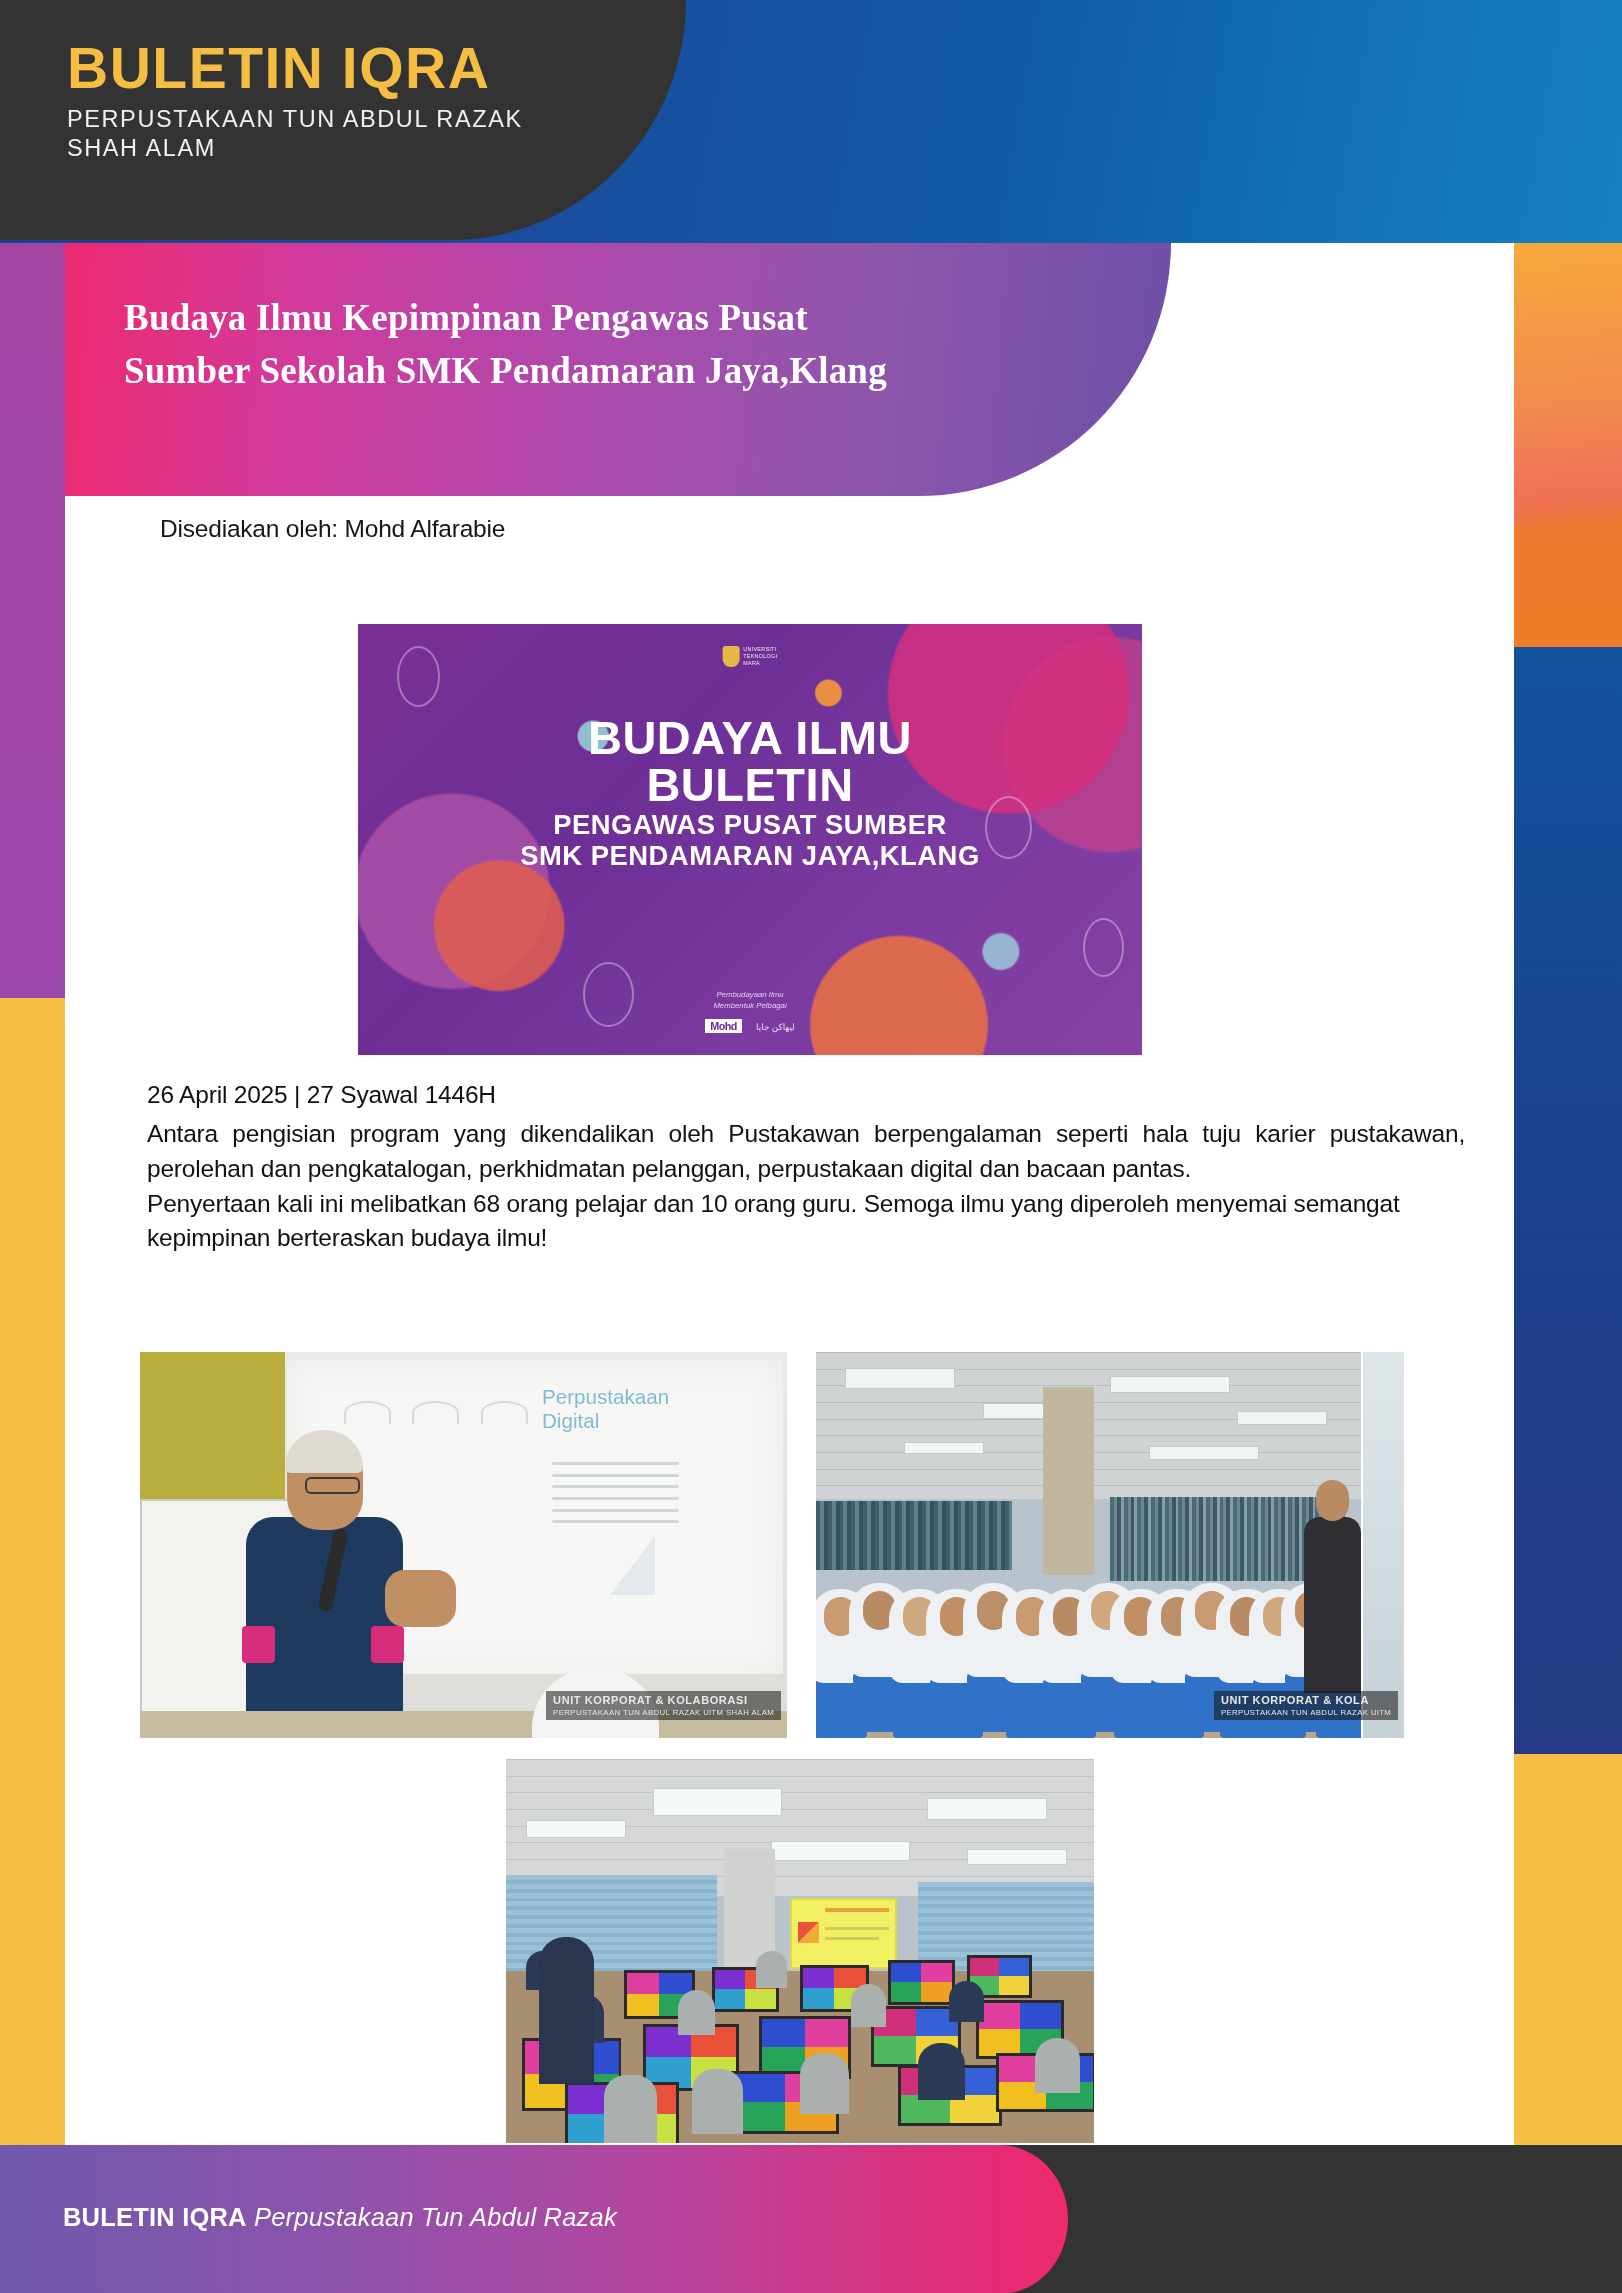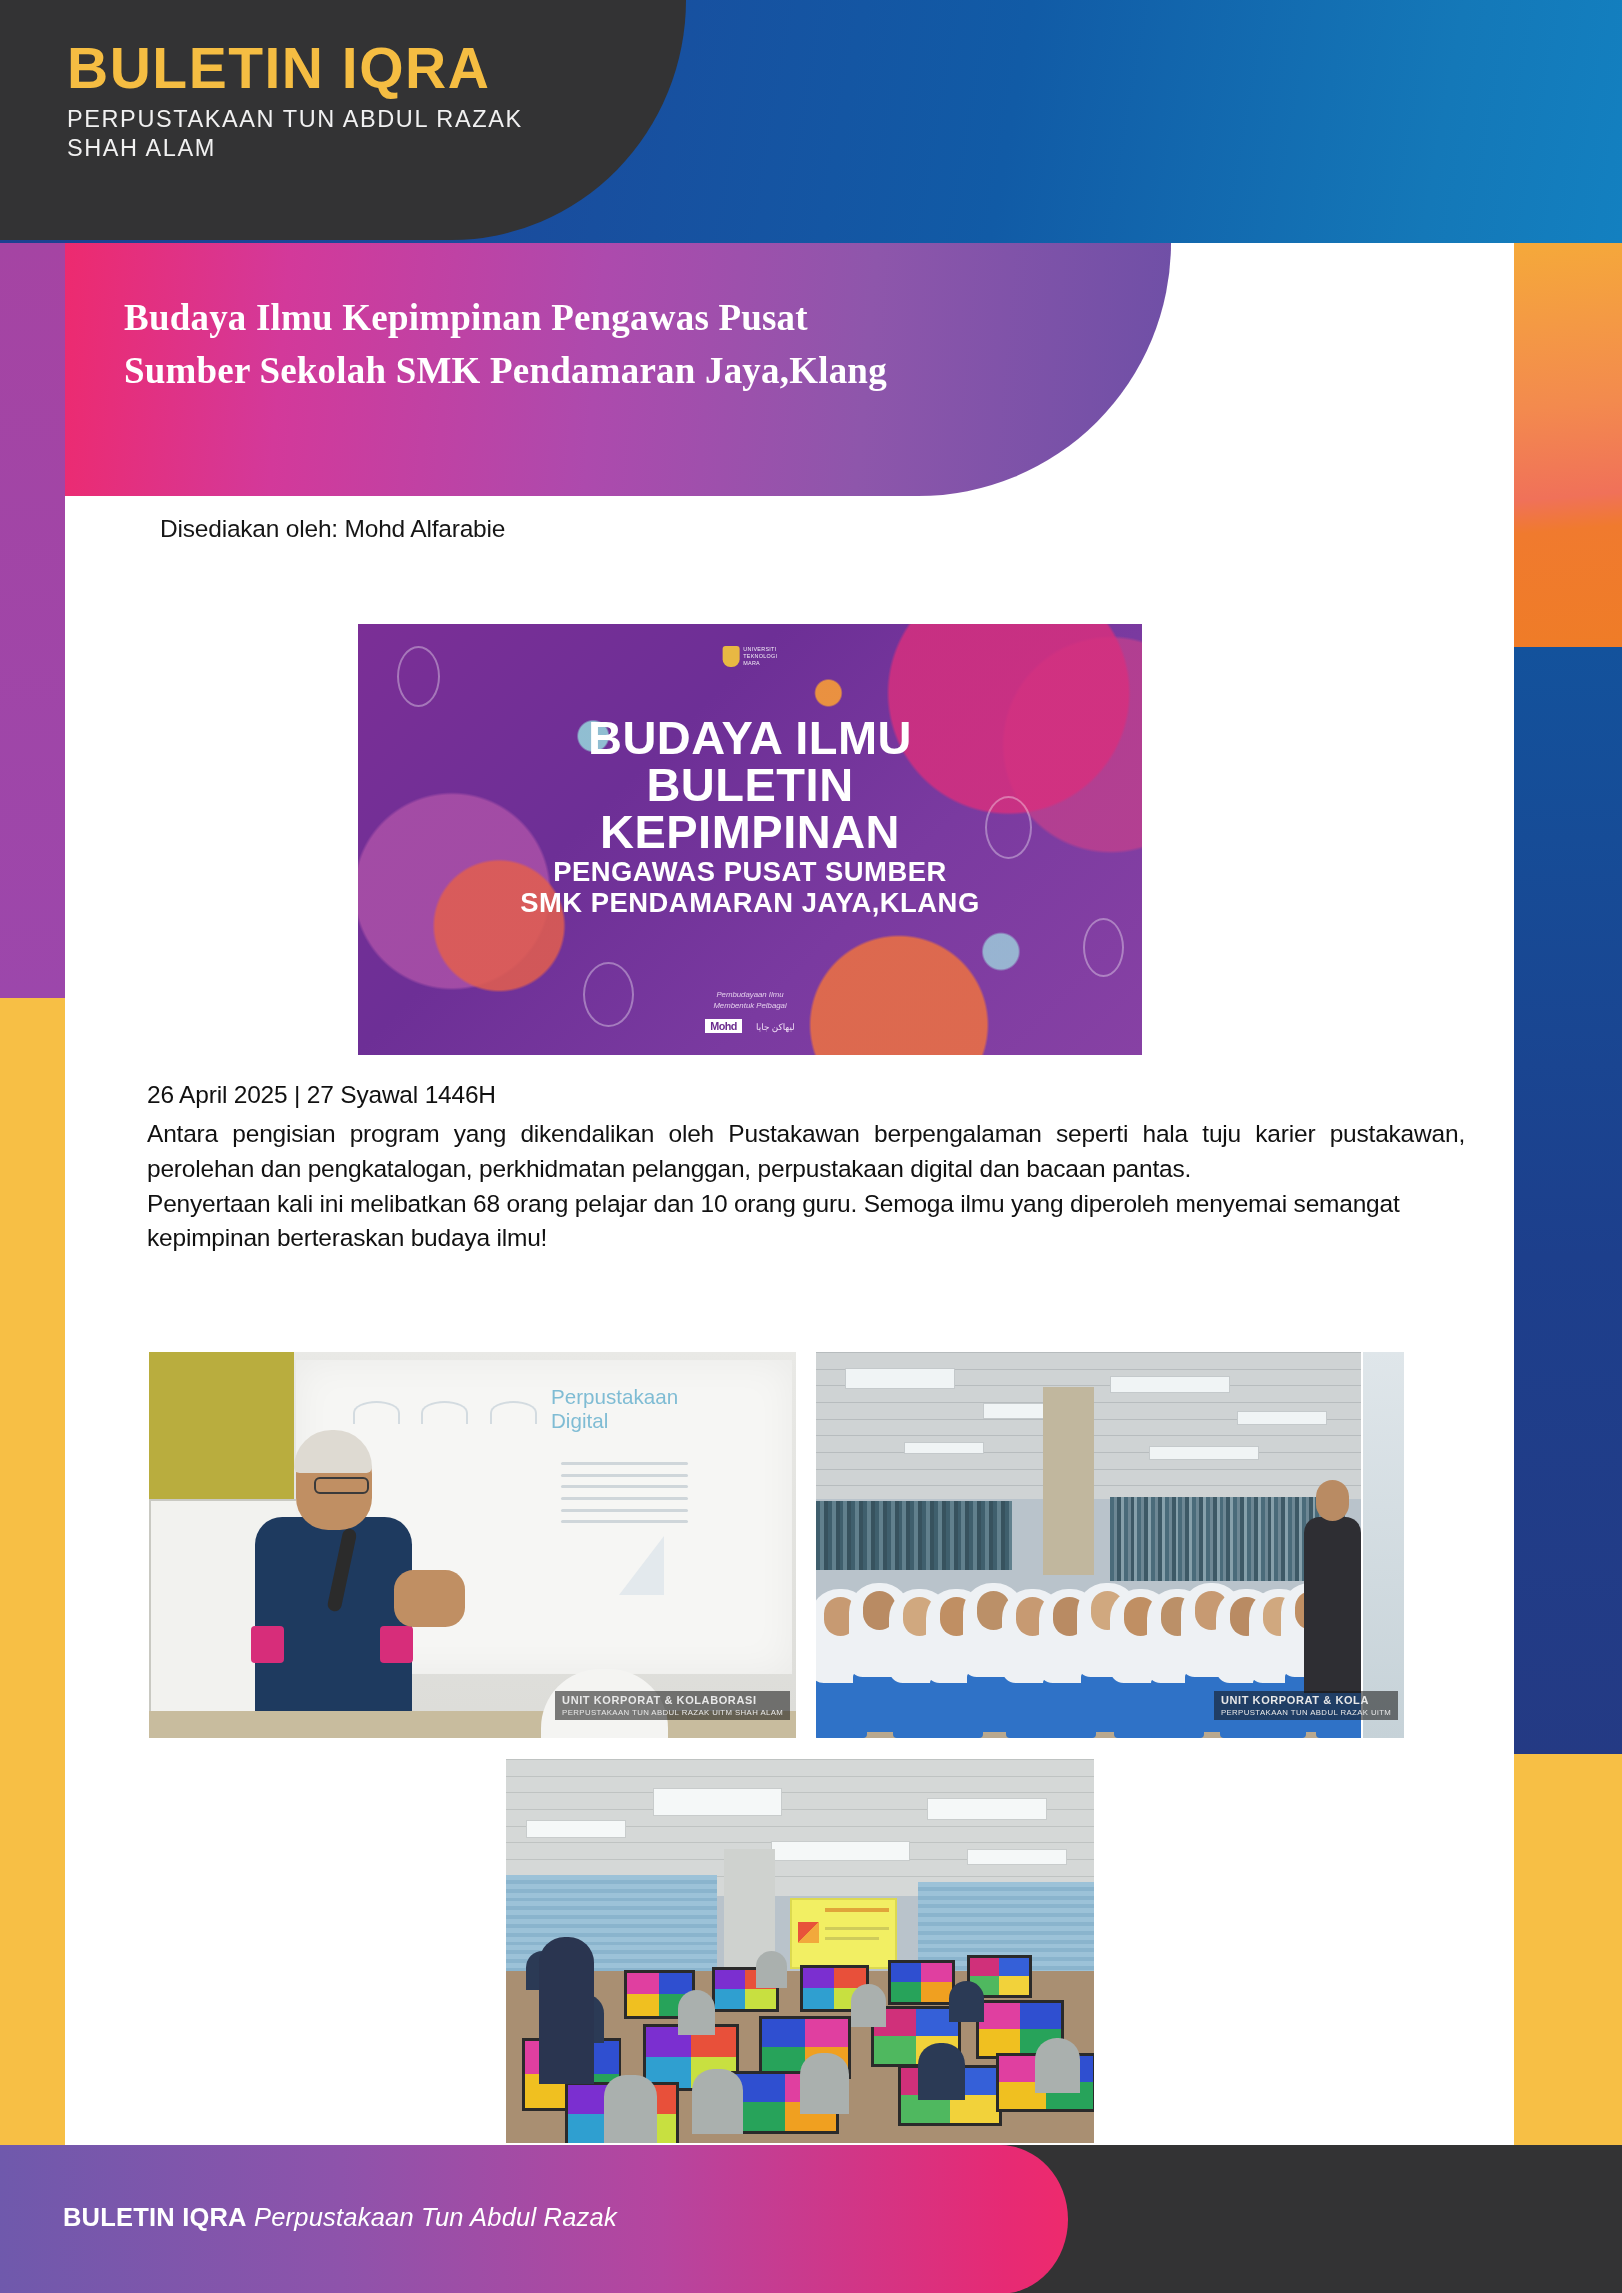--- a/index.html
+++ b/index.html
@@ -84,21 +84,21 @@
     line-height:1.42;text-align:justify;letter-spacing:-0.2px;}
   .para .last{text-align:left;display:block;}
 
   
   .ph{position:absolute;overflow:hidden;background:#b9c3cb;}
   .ph .wm{position:absolute;right:5.9px;bottom:17.6px;background:rgba(20,20,20,.55);
     color:#e8e8e8;font-size:7.8px;padding:2.9px 6.9px;line-height:1.25;letter-spacing:0.4px;}
   .ph .wm b{display:block;font-size:11px;font-weight:bold;letter-spacing:0.6px;}
 
   
-  #photo1{left:149px;top:1352px;width:647px;height:386px;}
+  #photo1{left:140px;top:1352px;width:647px;height:386px;}
   #photo1 .scene{position:absolute;inset:0;background:linear-gradient(180deg,#e9e9e6 0%,#dcdcd8 100%);}
   #photo1 .board{position:absolute;left:0;top:0;width:145px;height:157px;background:#b9ad3e;}
   #photo1 .white-board{position:absolute;left:0;top:147px;width:147px;height:225px;background:#f2f2ef;border:2px solid #c9c9c2;}
   #photo1 .screen{position:absolute;left:147px;top:7.8px;right:3.9px;height:314px;background:#f6f6f4;
     box-shadow:inset 0 0 39px rgba(0,0,0,.05);}
   #photo1 .sl-title{position:absolute;left:402px;top:33px;color:#7fbcd4;font-size:20.6px;line-height:1.18;}
   #photo1 .sl-lines{position:absolute;left:412px;top:110px;width:127px;}
   #photo1 .sl-lines i{display:block;height:2.9px;background:#cfd6da;margin-bottom:8.8px;border-radius:2px;}
   #photo1 .arc{position:absolute;border:2.9px solid #d3dbe0;border-bottom:none;border-radius:50% 50% 0 0;height:21.6px;top:41px;}
   #photo1 .a1{left:57px;width:43px;}#photo1 .a2{left:125px;width:43px;}#photo1 .a3{left:194px;width:43px;}
@@ -212,21 +212,20 @@
       <div class="crest"></div>
       <div class="ltxt">
         <div>UNIVERSITI</div>
         <div>TEKNOLOGI</div>
         <div>MARA</div>
       </div>
     </div>
     <div class="ptitle">
       <div class="l1">BUDAYA ILMU</div>
       <div class="l2">BULETIN</div>
-      <div class="l3">KEPIMPINAN</div>
       <div class="l4">PENGAWAS PUSAT SUMBER</div>
       <div class="l5">SMK PENDAMARAN JAYA,KLANG</div>
     </div>
     <div class="tag">
       <div>Pembudayaan Ilmu</div>
       <div>Membentuk Pelbagai</div>
     </div>
     <div class="brand">
       <span class="uitm">Mohd</span>
       <span class="jawi">ليهاكن جايا</span>

